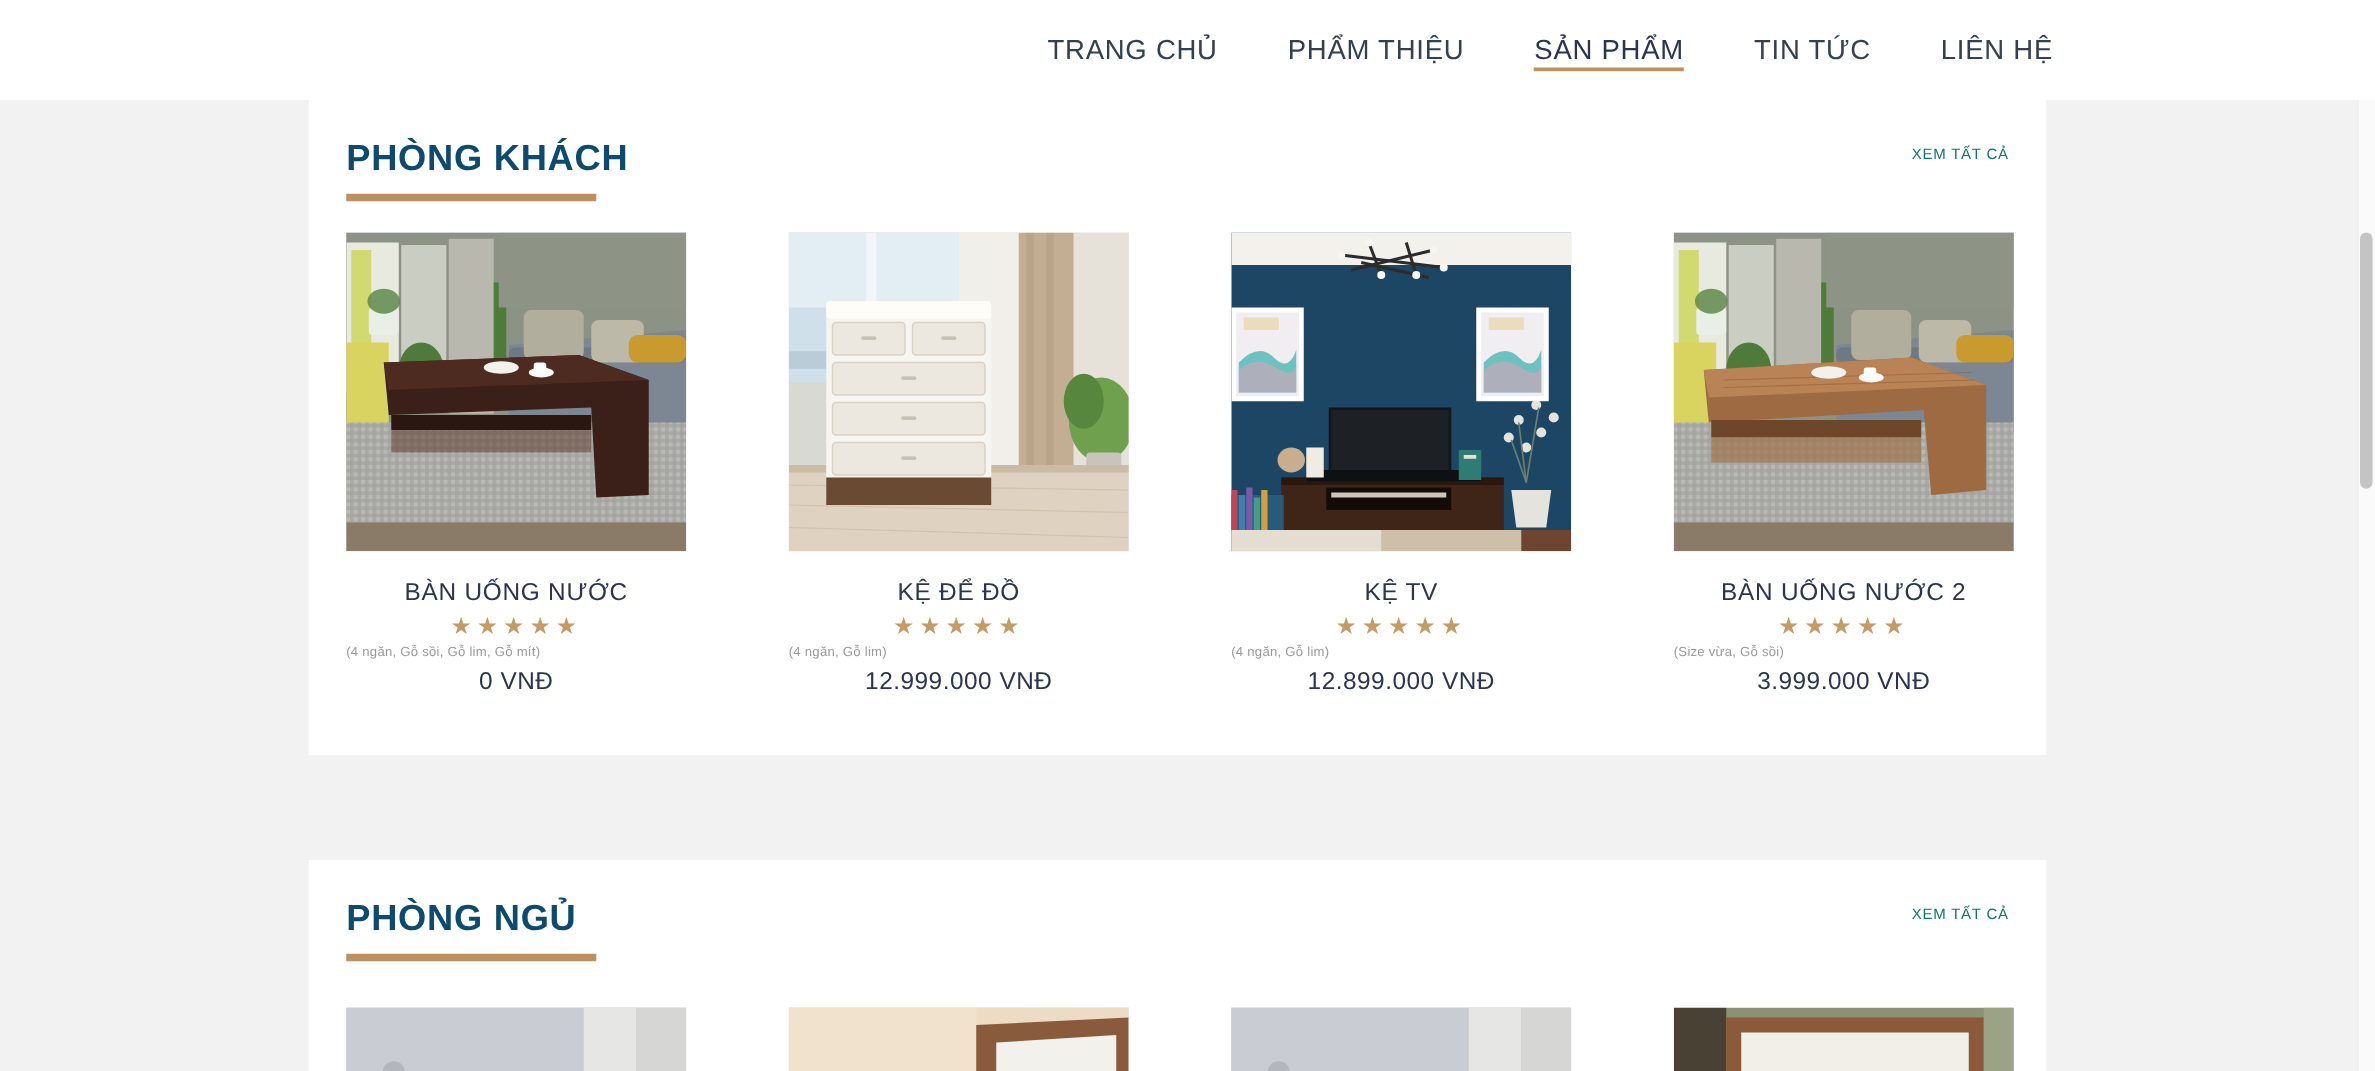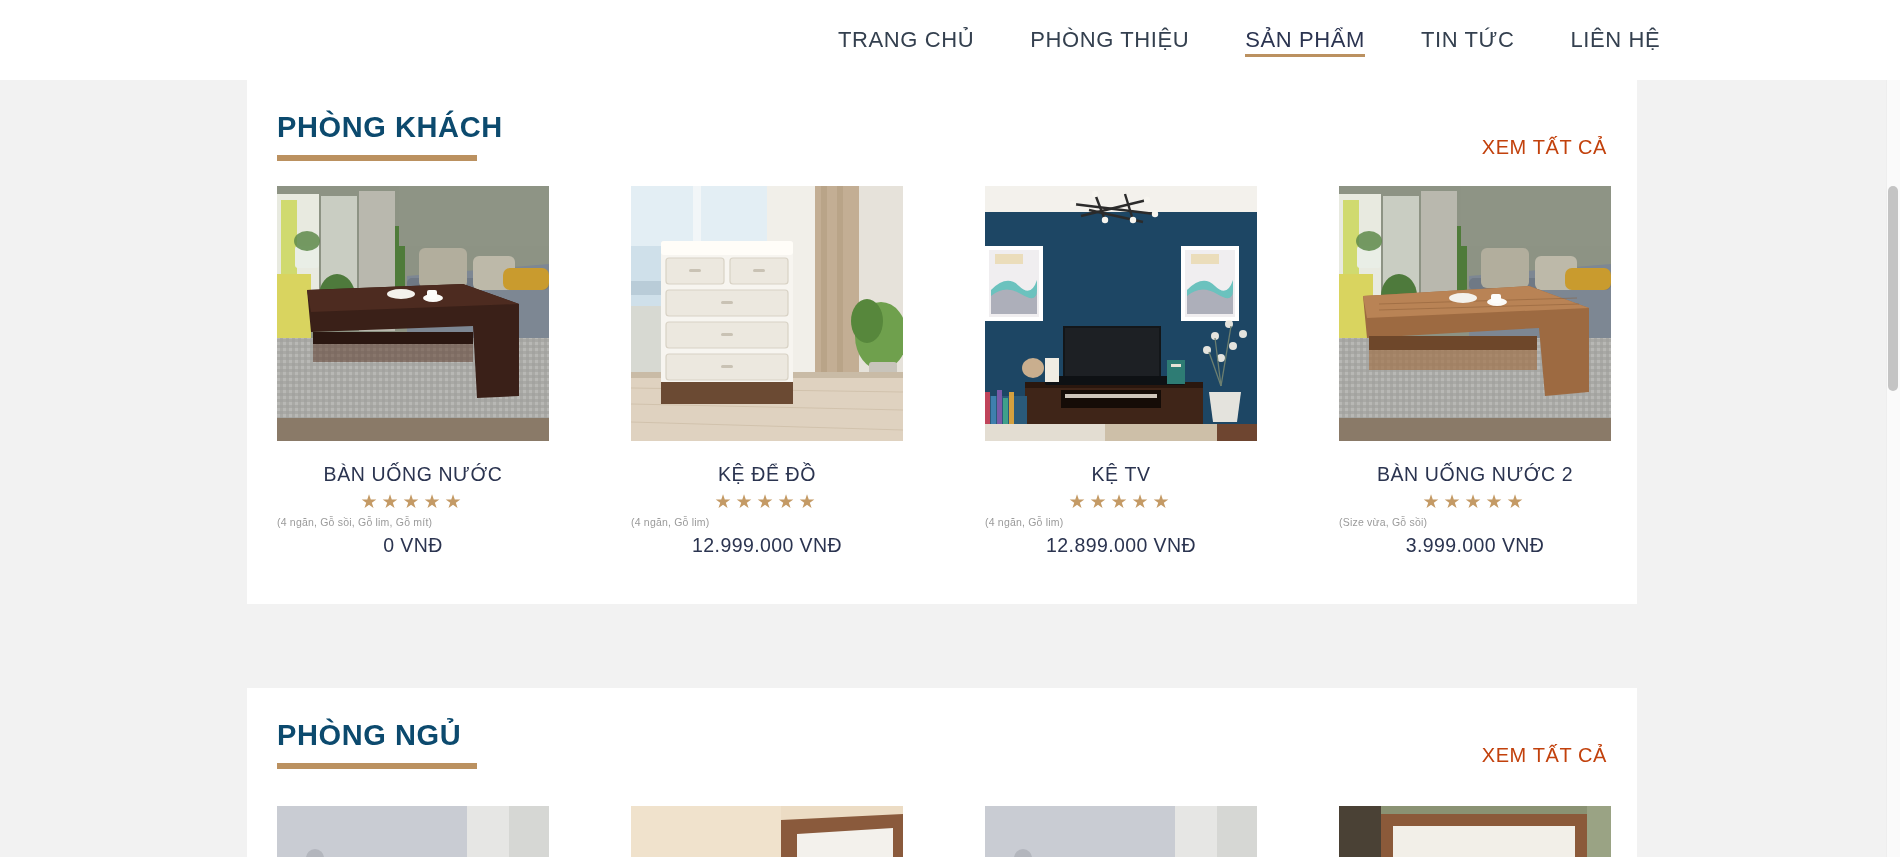--- a/index.html
+++ b/index.html
@@ -79,23 +79,23 @@
     line-height: 34px;
     white-space: nowrap;
   }
   .sec-bar {
     position: absolute; left: 0; top: 45px;
     width: 200px; height: 6px;
     background: #bb9160;
   }
   .sec-link {
     position: absolute; right: 0; top: 6px;
-    font-size: 20px; color: #c2410c;
+    font-size: 12px; color: #0f766e;
     letter-spacing: 0.6px; text-decoration: none;
-    white-space: nowrap; cursor: pointer; margin-top: 20px;
+    white-space: nowrap; cursor: pointer;
   }
 
   
   .grid {
     position: absolute; left: 30px; top: 106px;
     width: 1330px;
     display: flex; gap: 82px;
   }
   .card { width: 272px; cursor: pointer; }
   .card-img {
@@ -146,21 +146,21 @@
 <div class="page">
 
   <div class="header">
 
 
     <nav class="nav">
       <a class="nav-item" href="#">
         <span>TRANG CHỦ</span>
       </a>
       <a class="nav-item" href="#">
-        <span>PHÒNG THIỆU</span>
+        <span>PHẨM THIỆU</span>
       </a>
       <a class="nav-item active" href="#">
         <span>SẢN PHẨM</span>
         <span class="nav-underline"></span>
       </a>
       <a class="nav-item" href="#">
         <span>TIN TỨC</span>
       </a>
       <a class="nav-item" href="#">
         <span>LIÊN HỆ</span>

